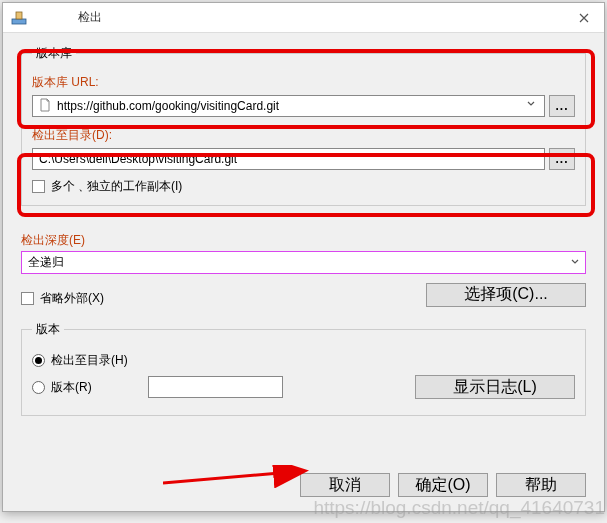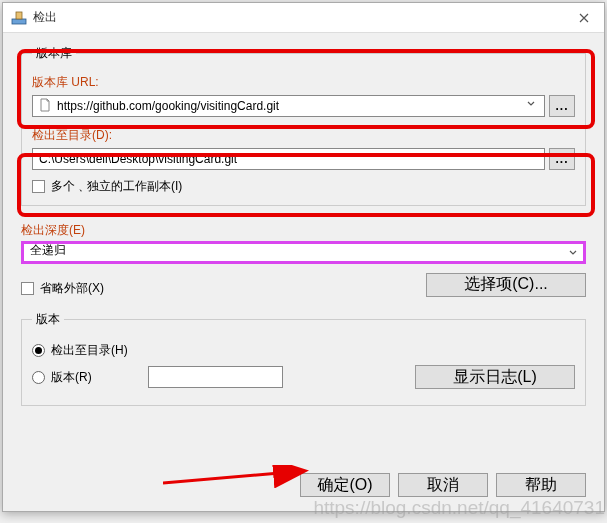--- a/index.html
+++ b/index.html
@@ -21,37 +21,38 @@
     position: relative;
     height: 510px;
   }
   .titlebar {
     display: flex;
     align-items: center;
     padding: 4px 8px;
     height: 30px;
     border-bottom: 1px solid #ddd;
     background: #fff;
+    gap: 45px;
   }
   .titleicon {
     width: 16px; height: 16px;
     margin-right: 6px;
   }
   .titletext { flex: 1; font-size: 12px; color: #333; }
   .closebtn {
     width: 40px; height: 30px;
     display: flex; align-items: center; justify-content: center;
     color: #555;
     font-size: 14px;
     margin-right: -8px;
   }
   .content { padding: 12px 18px; }
   fieldset {
     border: 1px solid #ccc;
-    margin: 0 0 16px 0;
+    margin: 0 0 26px 0;
     padding: 8px 10px 10px 10px;
     position: relative;
   }
   legend { font-size: 12px; padding: 0 4px; color: #000; }
   .row { display: flex; align-items: center; gap: 4px; margin-top: 4px; }
   .label { display: block; margin: 4px 0 2px 0; color: #c2410c; }
   .combo, .textin {
     flex: 1;
     height: 22px;
     border: 1px solid #888;
@@ -75,24 +76,24 @@
   .chk { display: flex; align-items: center; gap: 6px; margin-top: 8px; }
   .chkbox {
     width: 13px; height: 13px;
     border: 1px solid #888;
     background: #fff;
     display: inline-block;
   }
   .select {
     width: 100%;
     height: 23px;
-    border: 3px solid #d946ef;
+    border: 1px solid #d946ef;
     background: #fff;
     padding: 2px 6px;
-    display: flex; align-items: flex-end; justify-content: space-between;
+    display: flex; align-items: flex-start; justify-content: space-between;
   }
   .btn {
     height: 24px;
     min-width: 80px;
     padding: 0 14px;
     border: 1px solid #999;
     background: #e1e1e1;
     font-size: 16px;
     font-family: inherit;
     display: inline-flex; align-items: center; justify-content: center;
@@ -231,22 +232,22 @@
           <span>版本(R)</span>
           <input class="rev-input" style="">
         </div>
         <button class="btn" style="min-width:160px">显示日志(L)</button>
       </div>
     </fieldset>
 
   </div>
 
   <div class="footer">
+    <button class="btn">取消</button>
     <button class="btn">确定(O)</button>
-    <button class="btn">取消</button>
     <button class="btn">帮助</button>
   </div>
 
   <div class="hl hl1"></div>
   <div class="hl hl2"></div>
   <svg class="arrow" width="160" height="24">
     <defs>
       <marker id="ah" markerWidth="12" markerHeight="10" refX="10" refY="5" orient="auto">
         <path d="M0 0 L12 5 L0 10 z" fill="#e60000"></path>
       </marker>

